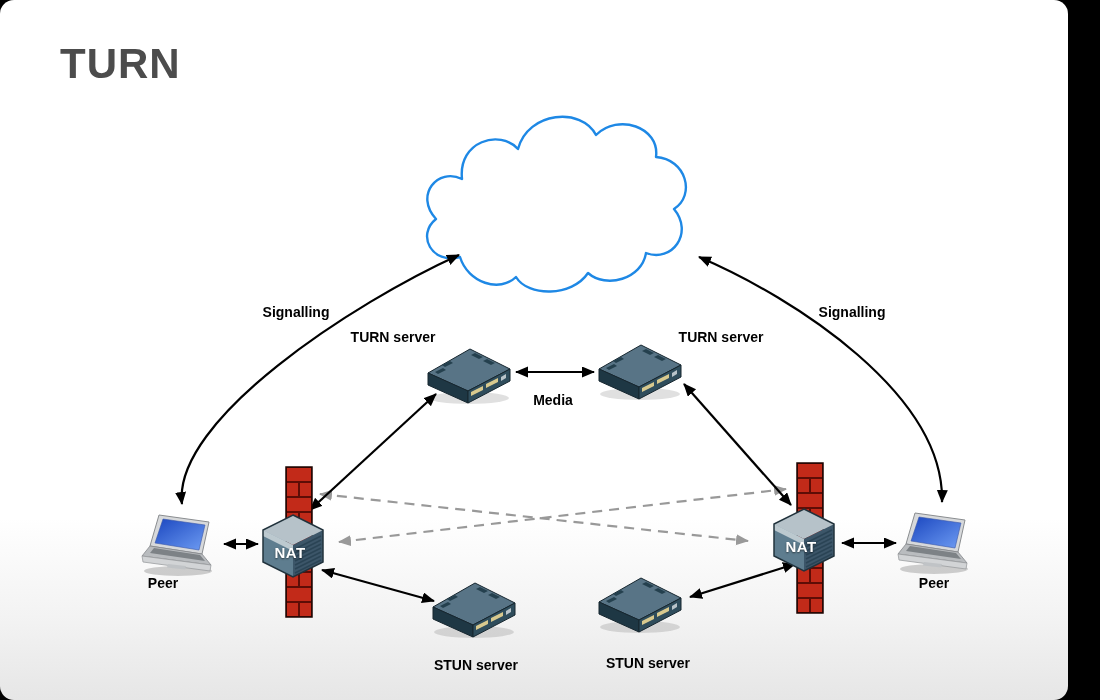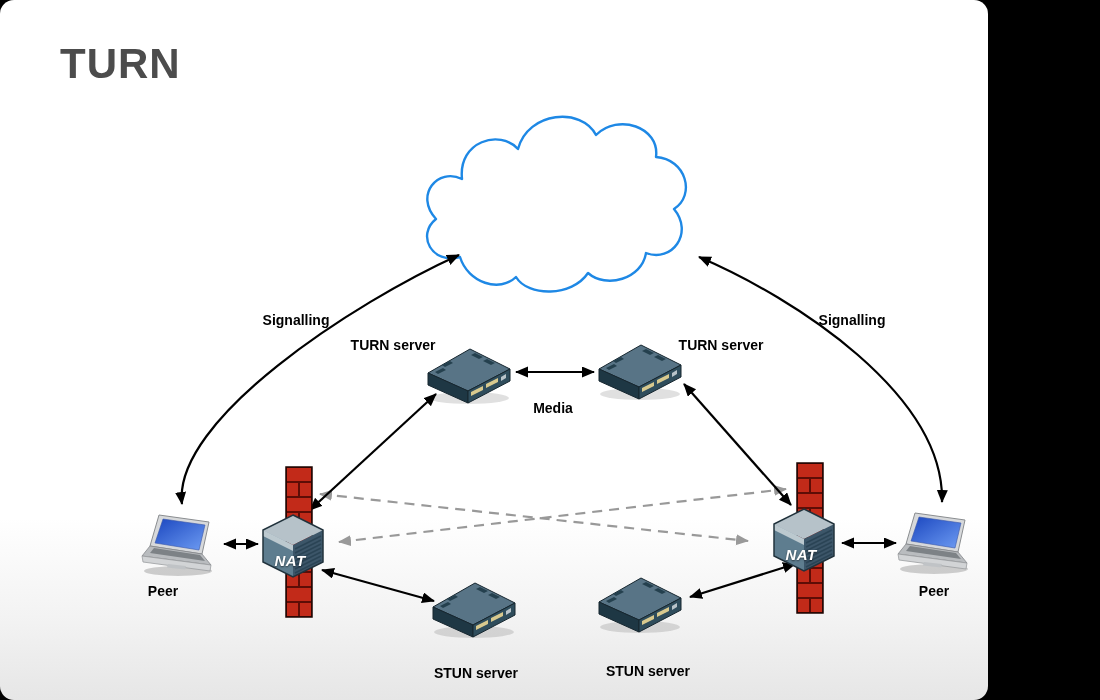--- a/index.html
+++ b/index.html
@@ -1,38 +1,37 @@
 <!DOCTYPE html>
 <html><head>
 <meta charset="utf-8">
 <style>
   html,body{margin:0;padding:0;background:#000;}
   .slide{
     position:relative;
-    width:988px;height:700px;
+    width:1068px;height:700px;
     border-radius:14px;
     overflow:hidden;
     background:linear-gradient(180deg,#ffffff 0%,#ffffff 74%,#f3f3f3 88%,#e6e6e6 100%);
     font-family:"Liberation Sans",sans-serif;
   }
   .diagram-svg{position:absolute;left:0;top:0;}
   .title{
     position:absolute;left:60px;top:40px;
     font:700 42px "Liberation Sans",sans-serif;
     color:#4c4c4c;letter-spacing:1px;
   }
   .lbl{
     position:absolute;transform:translate(-50%,-50%);
     font:700 14px "Liberation Sans",sans-serif;
-    color:#000;white-space:nowrap;margin-top:8px;
+    color:#000;white-space:nowrap;
   }
   .lbl-nat{
     color:#fff;font-size:15px;letter-spacing:.5px;
     text-shadow:0 1px 2px rgba(0,0,0,.55);
-    font-style:italic;
   }
 </style>
 </head>
 <body>
 
 <div class="slide">
 
   <svg class="diagram-svg" width="1100" height="700" viewBox="0 0 1100 700">
     <defs>
       <marker id="mB" markerUnits="userSpaceOnUse" markerWidth="14" markerHeight="12" refX="12" refY="5.5" orient="auto-start-reverse">

